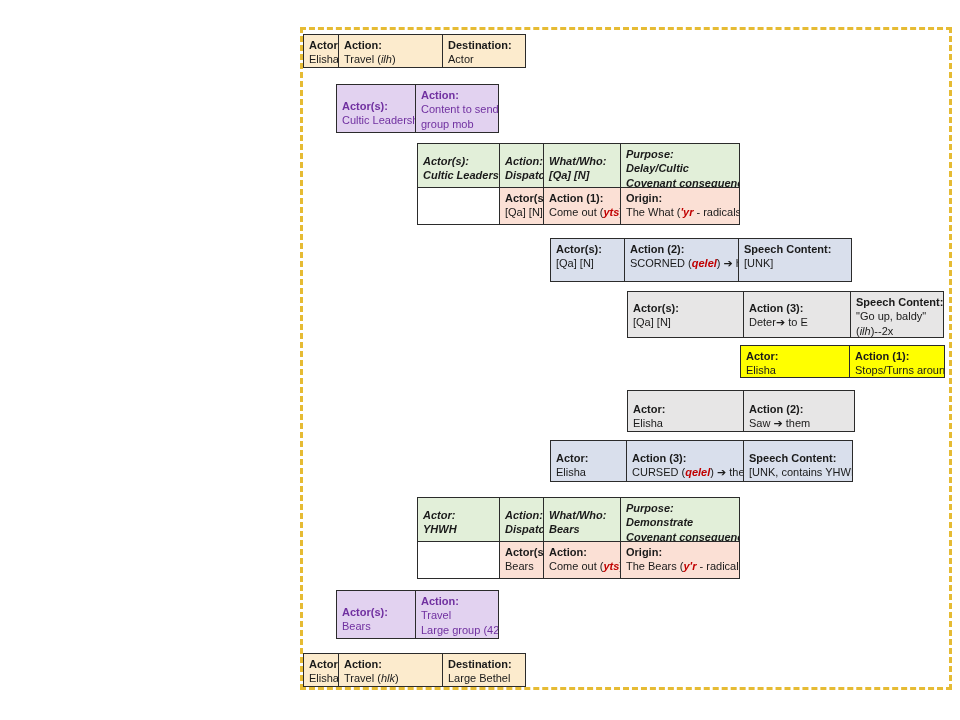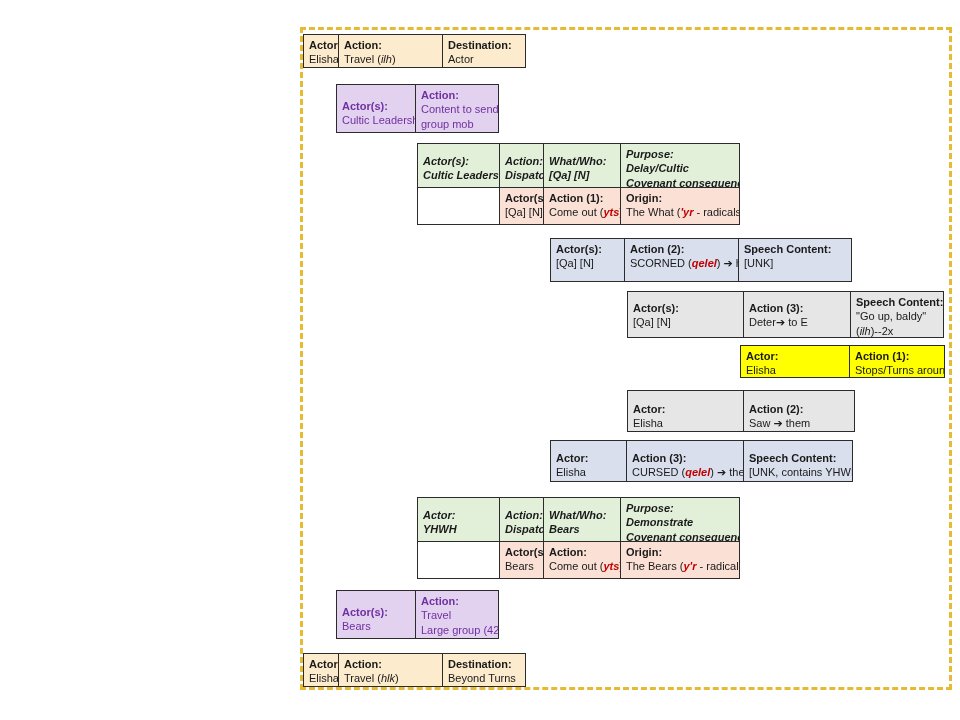--- a/index.html
+++ b/index.html
@@ -263,15 +263,15 @@
   <div class="cell f-cream" style="width:36px; height:34px;">
     <span class="ln lbl">Actor:</span>
     <span class="ln">Elisha</span>
   </div>
   <div class="cell f-cream" style="width:105px; height:34px;">
     <span class="ln lbl">Action:</span>
     <span class="ln"><span>Travel (</span><span class="it">hlk</span><span>)</span></span>
   </div>
   <div class="cell f-cream" style="width:84px; height:34px;">
     <span class="ln lbl">Destination:</span>
-    <span class="ln">Beyond Turns</span>
+    <span class="ln">Large Bethel</span>
   </div>
 </div>
 
 </body></html>

